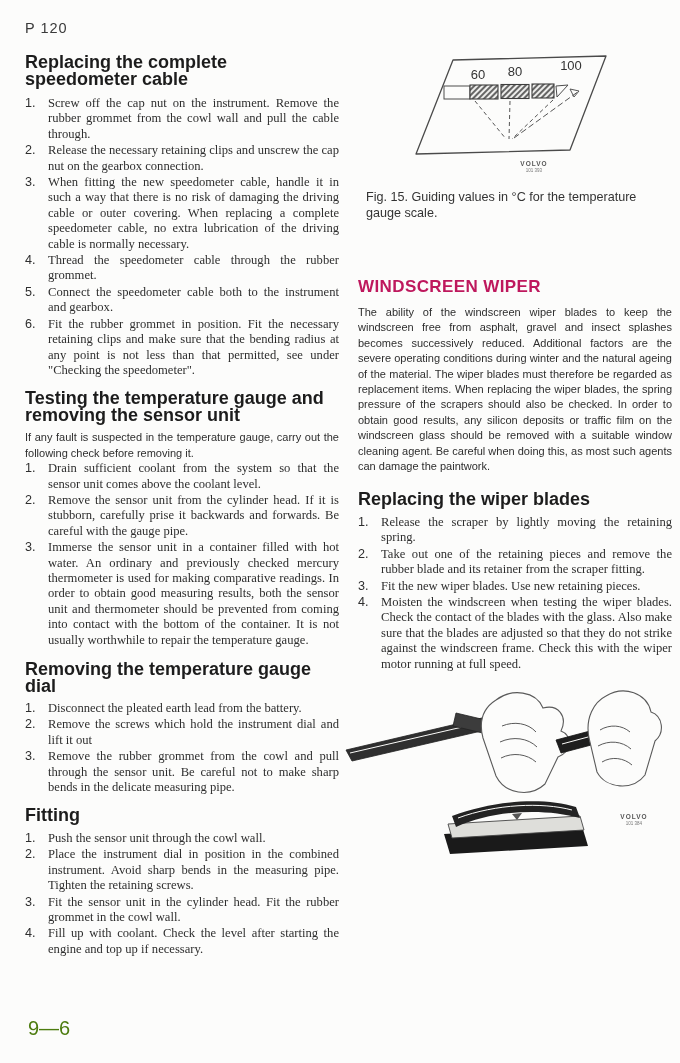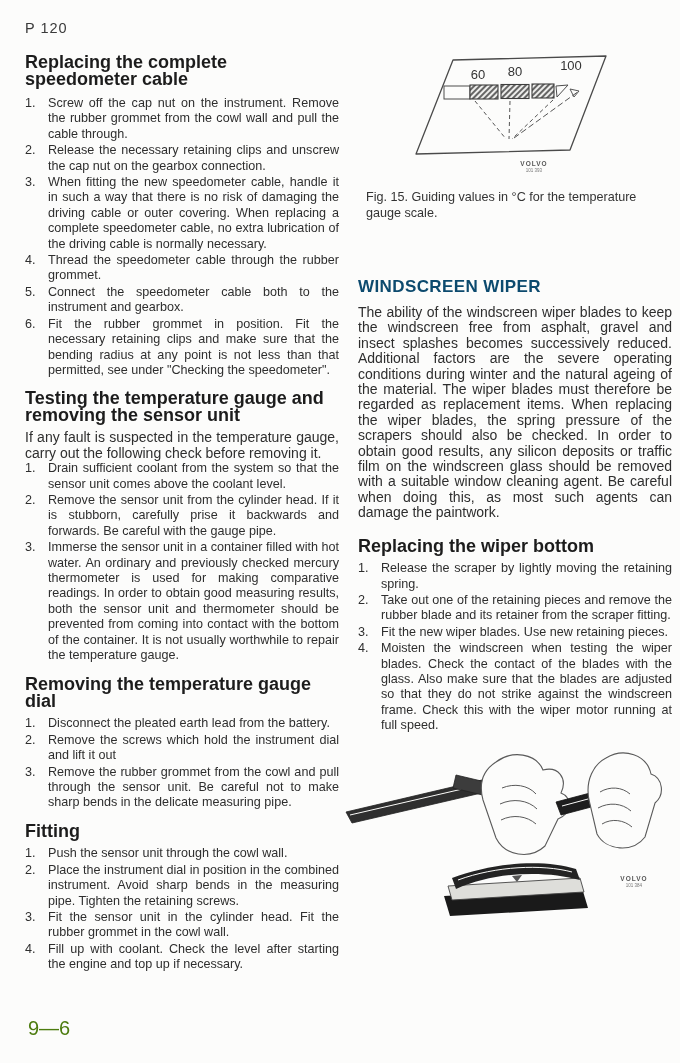--- a/index.html
+++ b/index.html
@@ -8,27 +8,27 @@
     background:#fcfcfb; overflow:hidden;
     font-family:"Liberation Sans", sans-serif;
     color:#2e2e2e;
     -webkit-hyphens:auto; hyphens:auto;padding-left:10px;
   }
   .hdr { position:absolute; left:25px; top:20px; font-size:14.5px; letter-spacing:1px; color:#3a3a3a; }
   .ftr { position:absolute; left:28px; top:1017px; font-size:20px; color:#4d7c0f; }
   .col { position:absolute; top:48px; width:314px; }
   .col-left  { left:25px; }
   .col-right { left:358px; }
-  h2 { font-size:17px; font-weight:bold; color:#0c4a6e; margin:0; letter-spacing:.4px; }
+  h2 { font-size:17px; font-weight:bold; color:#be185d; margin:0; letter-spacing:.4px; }
   h3 { font-size:18px; font-weight:bold; color:#1c1c1c; margin:0; line-height:16.5px; }
-  p  { font-size:14px; line-height:15.4px; margin:0; text-align:justify; }
+  p  { font-size:11px; line-height:15.4px; margin:0; text-align:justify; }
   ol.steps { list-style:none; margin:0; padding:0; }
   ol.steps li { display:flex; font-size:12.6px; line-height:15.4px; margin:0 0 1px 0; }
   ol.steps .num { flex:none; width:23px; }
-  ol.steps .txt { flex:1 1 auto; text-align:justify; }
+  ol.steps .txt { flex:1 1 auto; text-align:justify;font-family:Liberation Serif, serif; }
   
   .h-speedo { margin:6px 0 9px 0; }
   .h-tempgauge { margin:16px 0 0 0; }
   .h-testing { margin:12px 0 7px 0; }
   .p-intro { margin:0 0 0 0; }
   .h-removing { margin:13px 0 7px 0; }
   .h-fitting { margin:12px 0 7px 0; }
   
   figure { margin:0; }
   .fig15-svg { display:block; }
@@ -160,21 +160,21 @@
 
         <text x="176" y="118" font-size="6.5" letter-spacing="1" fill="#555" text-anchor="middle" font-weight="bold" font-family="Liberation Sans, sans-serif">VOLVO</text>
         <text x="176" y="124" font-size="4.5" fill="#777" text-anchor="middle" font-family="Liberation Sans, sans-serif">101 393</text>
       </svg>
       <figcaption class="figcap">Fig. 15. Guiding values in °C for the temperature gauge scale.</figcaption>
     </figure>
 
     <h2 class="h-wiper">WINDSCREEN WIPER</h2>
     <p>The ability of the windscreen wiper blades to keep the windscreen free from asphalt, gravel and insect splashes becomes successively reduced. Additional factors are the severe operating conditions during winter and the natural ageing of the material. The wiper blades must therefore be regarded as replacement items. When replacing the wiper blades, the spring pressure of the scrapers should also be checked. In order to obtain good results, any silicon deposits or traffic film on the windscreen glass should be removed with a suitable window cleaning agent. Be careful when doing this, as most such agents can damage the paintwork.</p>
 
-    <h3 class="h-replacing">Replacing the wiper bottom</h3>
+    <h3 class="h-replacing">Replacing the wiper blades</h3>
     <ol class="steps">
         <li>
           <span class="num">1.</span>
           <span class="txt">Release the scraper by lightly moving the retaining spring.</span>
         </li>
         <li>
           <span class="num">2.</span>
           <span class="txt">Take out one of the retaining pieces and remove the rubber blade and its retainer from the scraper fitting.</span>
         </li>
         <li>

